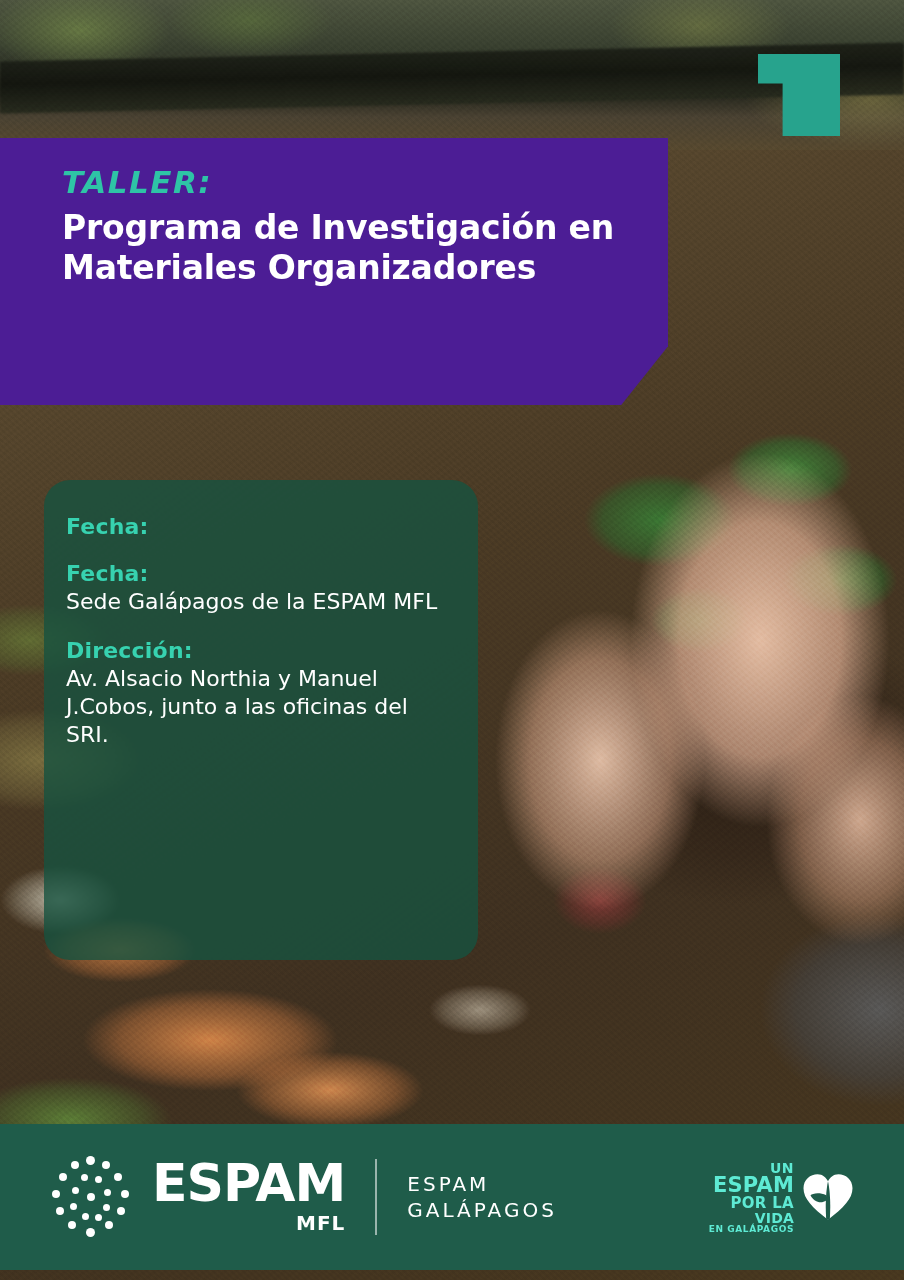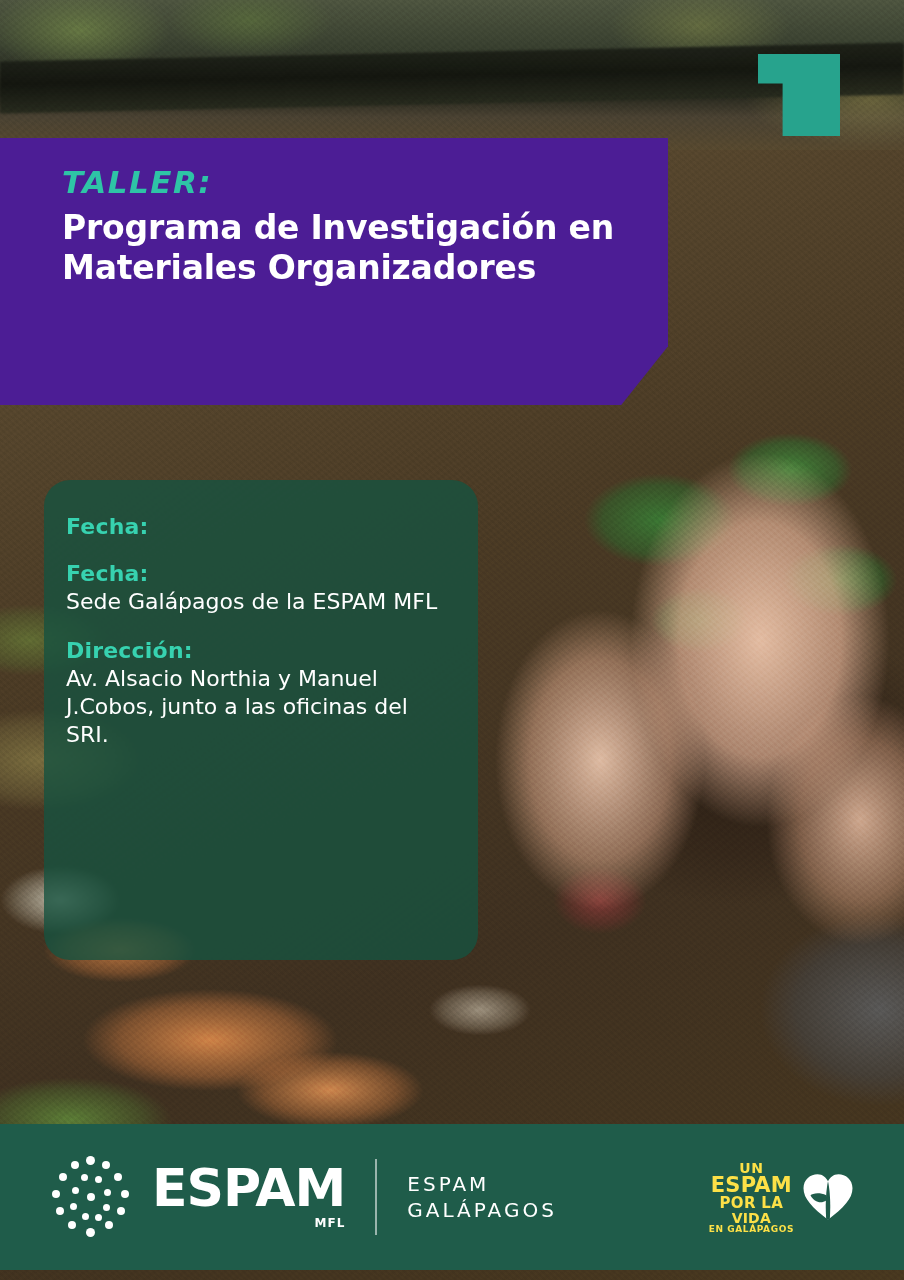--- a/index.html
+++ b/index.html
@@ -190,21 +190,21 @@
   }
   .espam-word {
     font-size: 52px;
     font-weight: bold;
     letter-spacing: -1px;
     color: #ffffff;
     font-family: "DejaVu Sans", sans-serif;
     line-height: 0.95;
   }
   .espam-sub {
-    font-size: 12px;
+    font-size: 20px;
     font-weight: bold;
     color: #ffffff;
     letter-spacing: 1px;
     margin-top: 3px;
   }
   .divider {
     width: 2px; height: 76px;
     background: rgba(255,255,255,0.55);
     margin: 0 30px;
     flex: 0 0 auto;
@@ -216,22 +216,22 @@
     letter-spacing: 3px;
     font-weight: 400;
   }
   .cambio {
     margin-left: auto;
     display: flex;
     align-items: center;
     gap: 6px;
   }
   .cambio-text {
-    text-align: center;
-    color: #fde047;
+    text-align: right;
+    color: #5eead4;
     line-height: 1.0;
   }
   .cambio-text .l1 { font-size: 14px; font-weight: bold; letter-spacing: 0.5px; }
   .cambio-text .l2 { font-size: 21px; font-weight: bold; letter-spacing: 0.2px; }
   .cambio-text .l3 { font-size: 15px; font-weight: bold; letter-spacing: 0.3px; }
   .cambio-text .l4 { font-size: 14px; font-weight: bold; letter-spacing: 0.2px; }
   .cambio-text .l5 { font-size: 9px; font-weight: bold; letter-spacing: 0.6px; }
   .heart-mark { width: 56px; height: 56px; }
 </style>
 </head>

